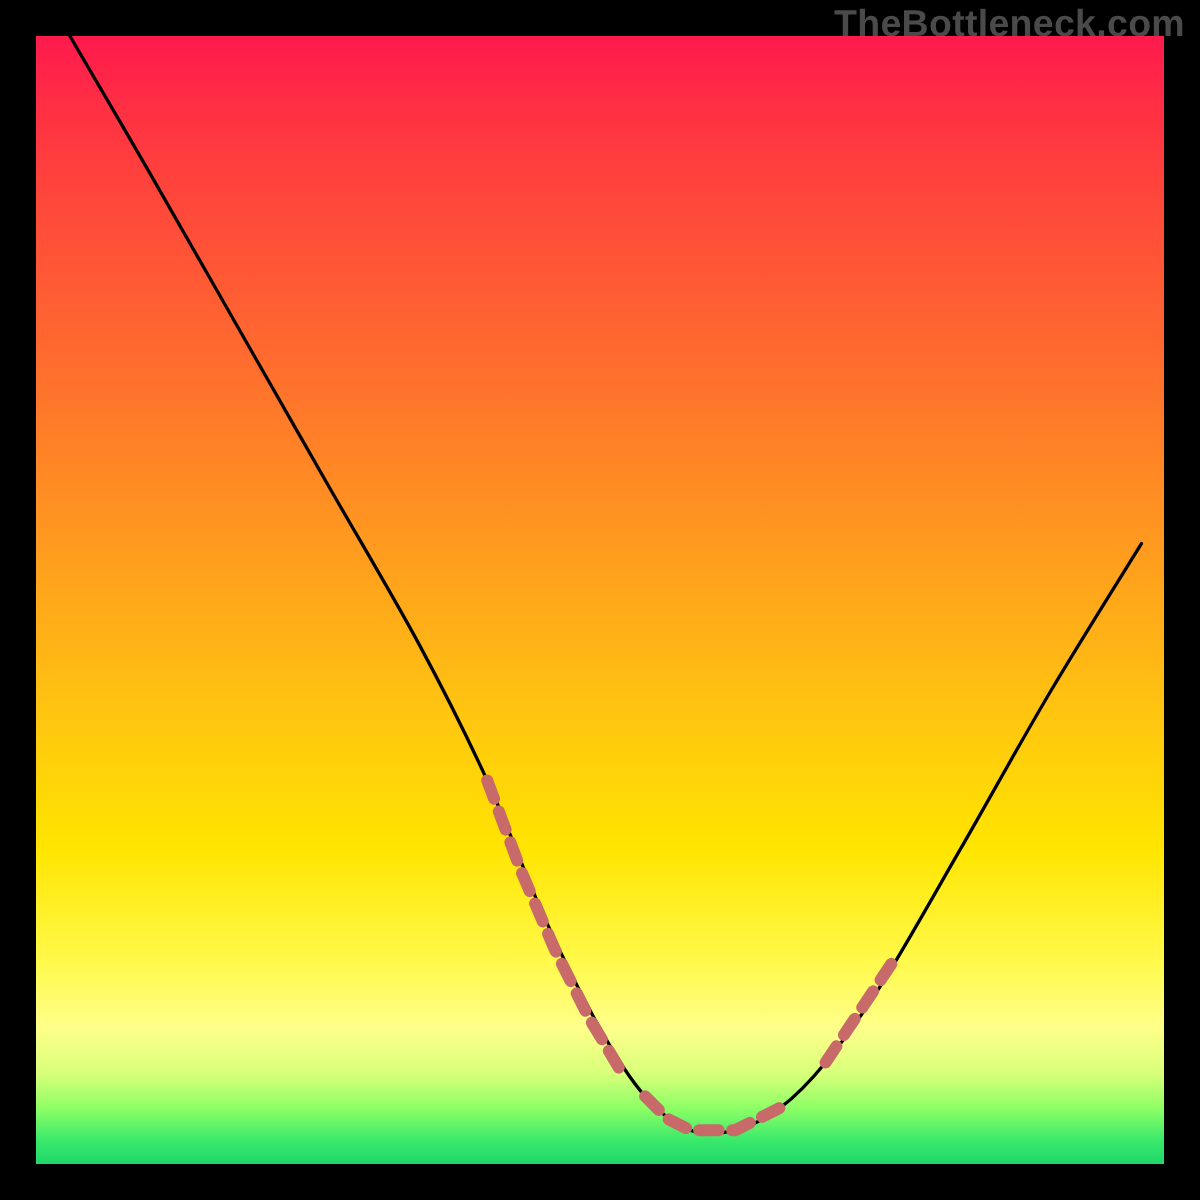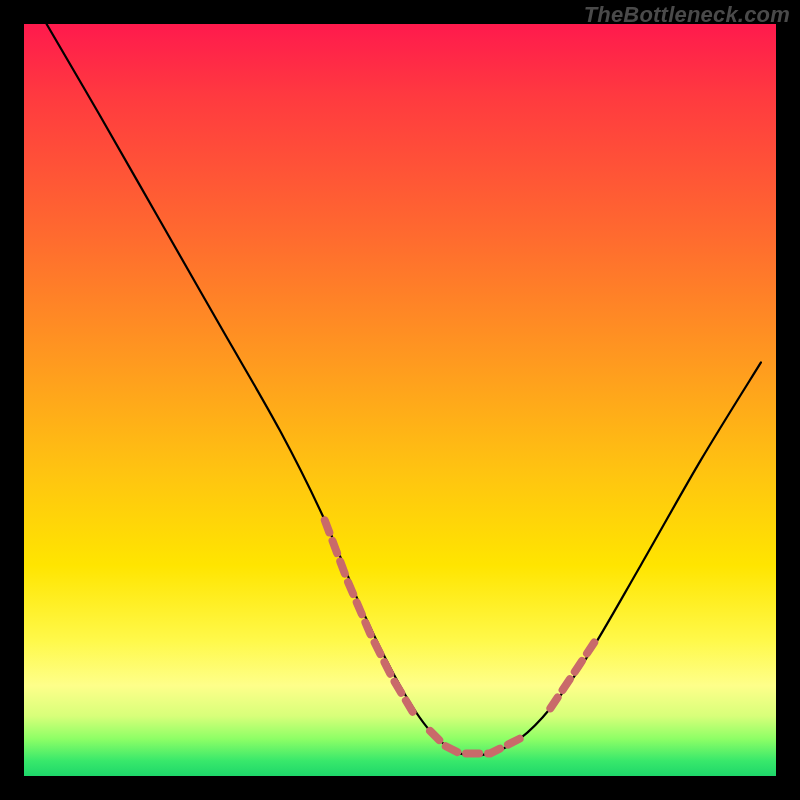--- a/index.html
+++ b/index.html
@@ -40,25 +40,24 @@
       #8fff66 95%,
       #38e86b 98%,
       #1ed76a 100%
     );
   }
   .watermark {
     position: absolute;
     top: 2px;
     right: 10px;
     color: #4a4a4a;
-    font-size: 22px;
+    font-size: 25px;
     font-weight: 600;
     letter-spacing: 0.2px;
     user-select: none;
-    font-style: italic;
   }
   svg.curve {
     position: absolute;
     top: 0;
     left: 0;
     width: 752px;
     height: 752px;
   }
 </style>
 </head>

